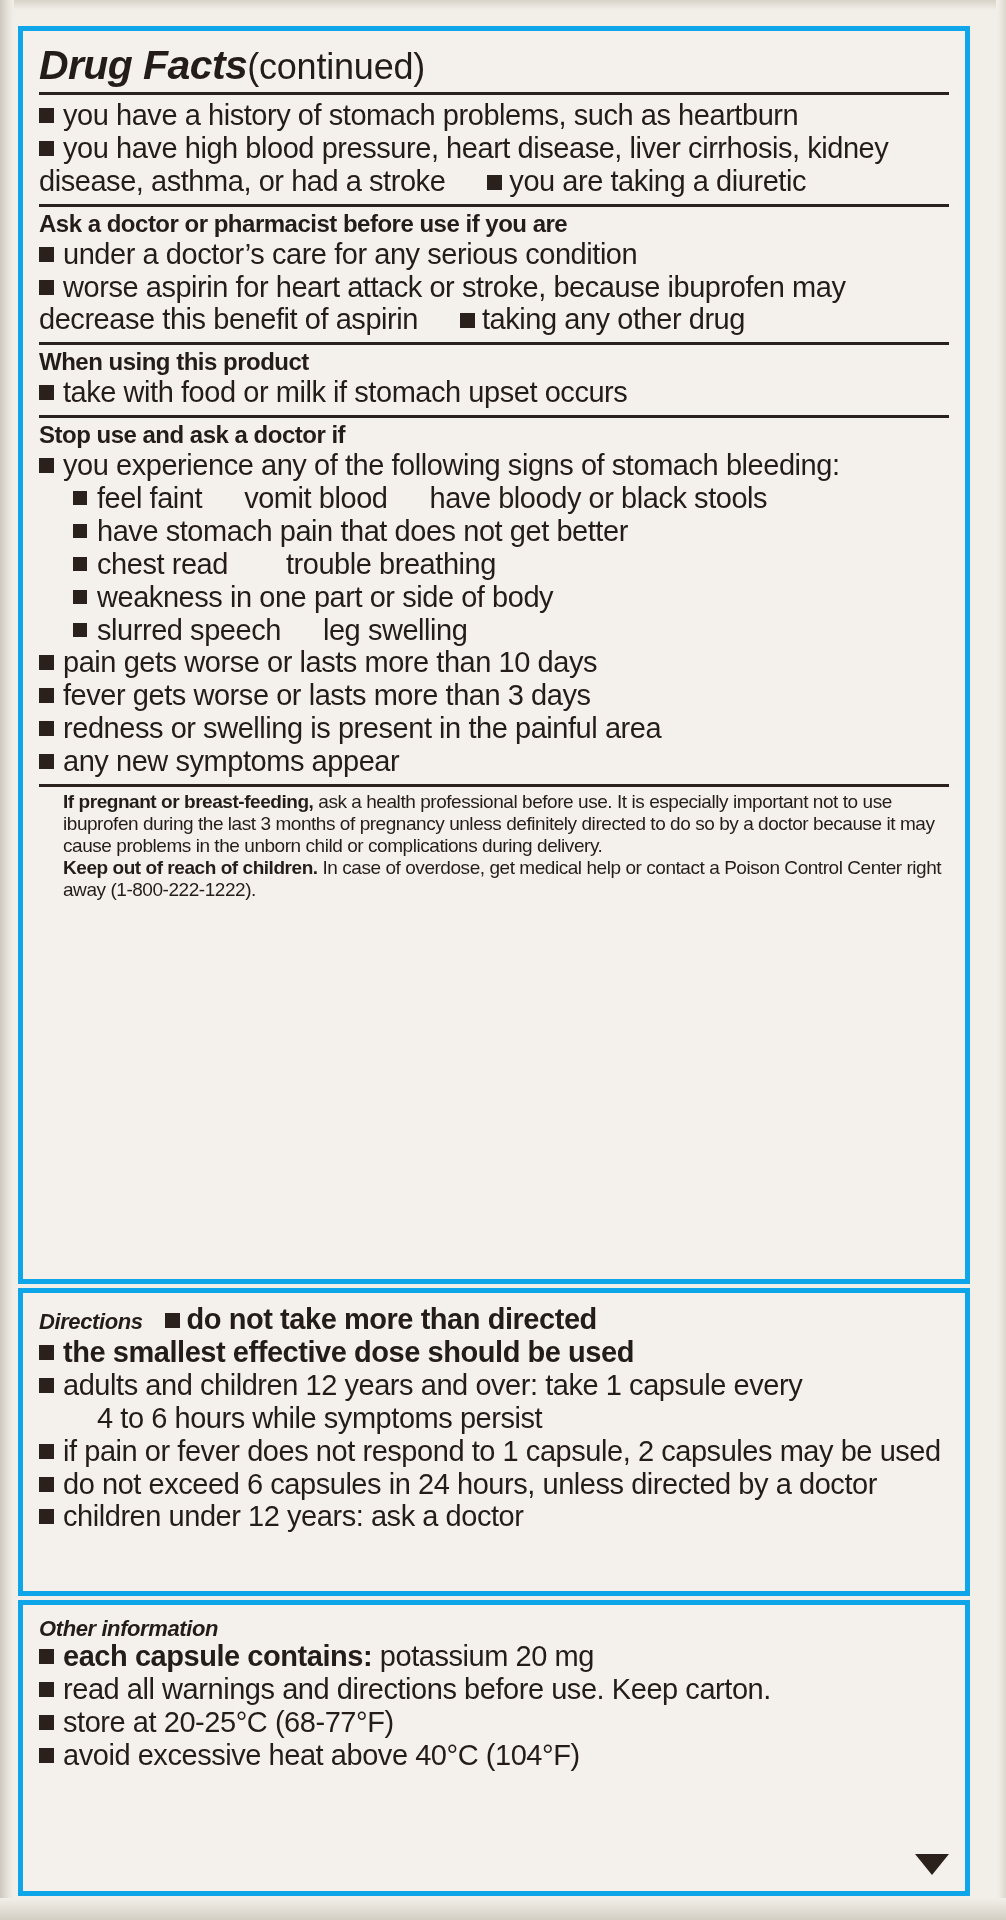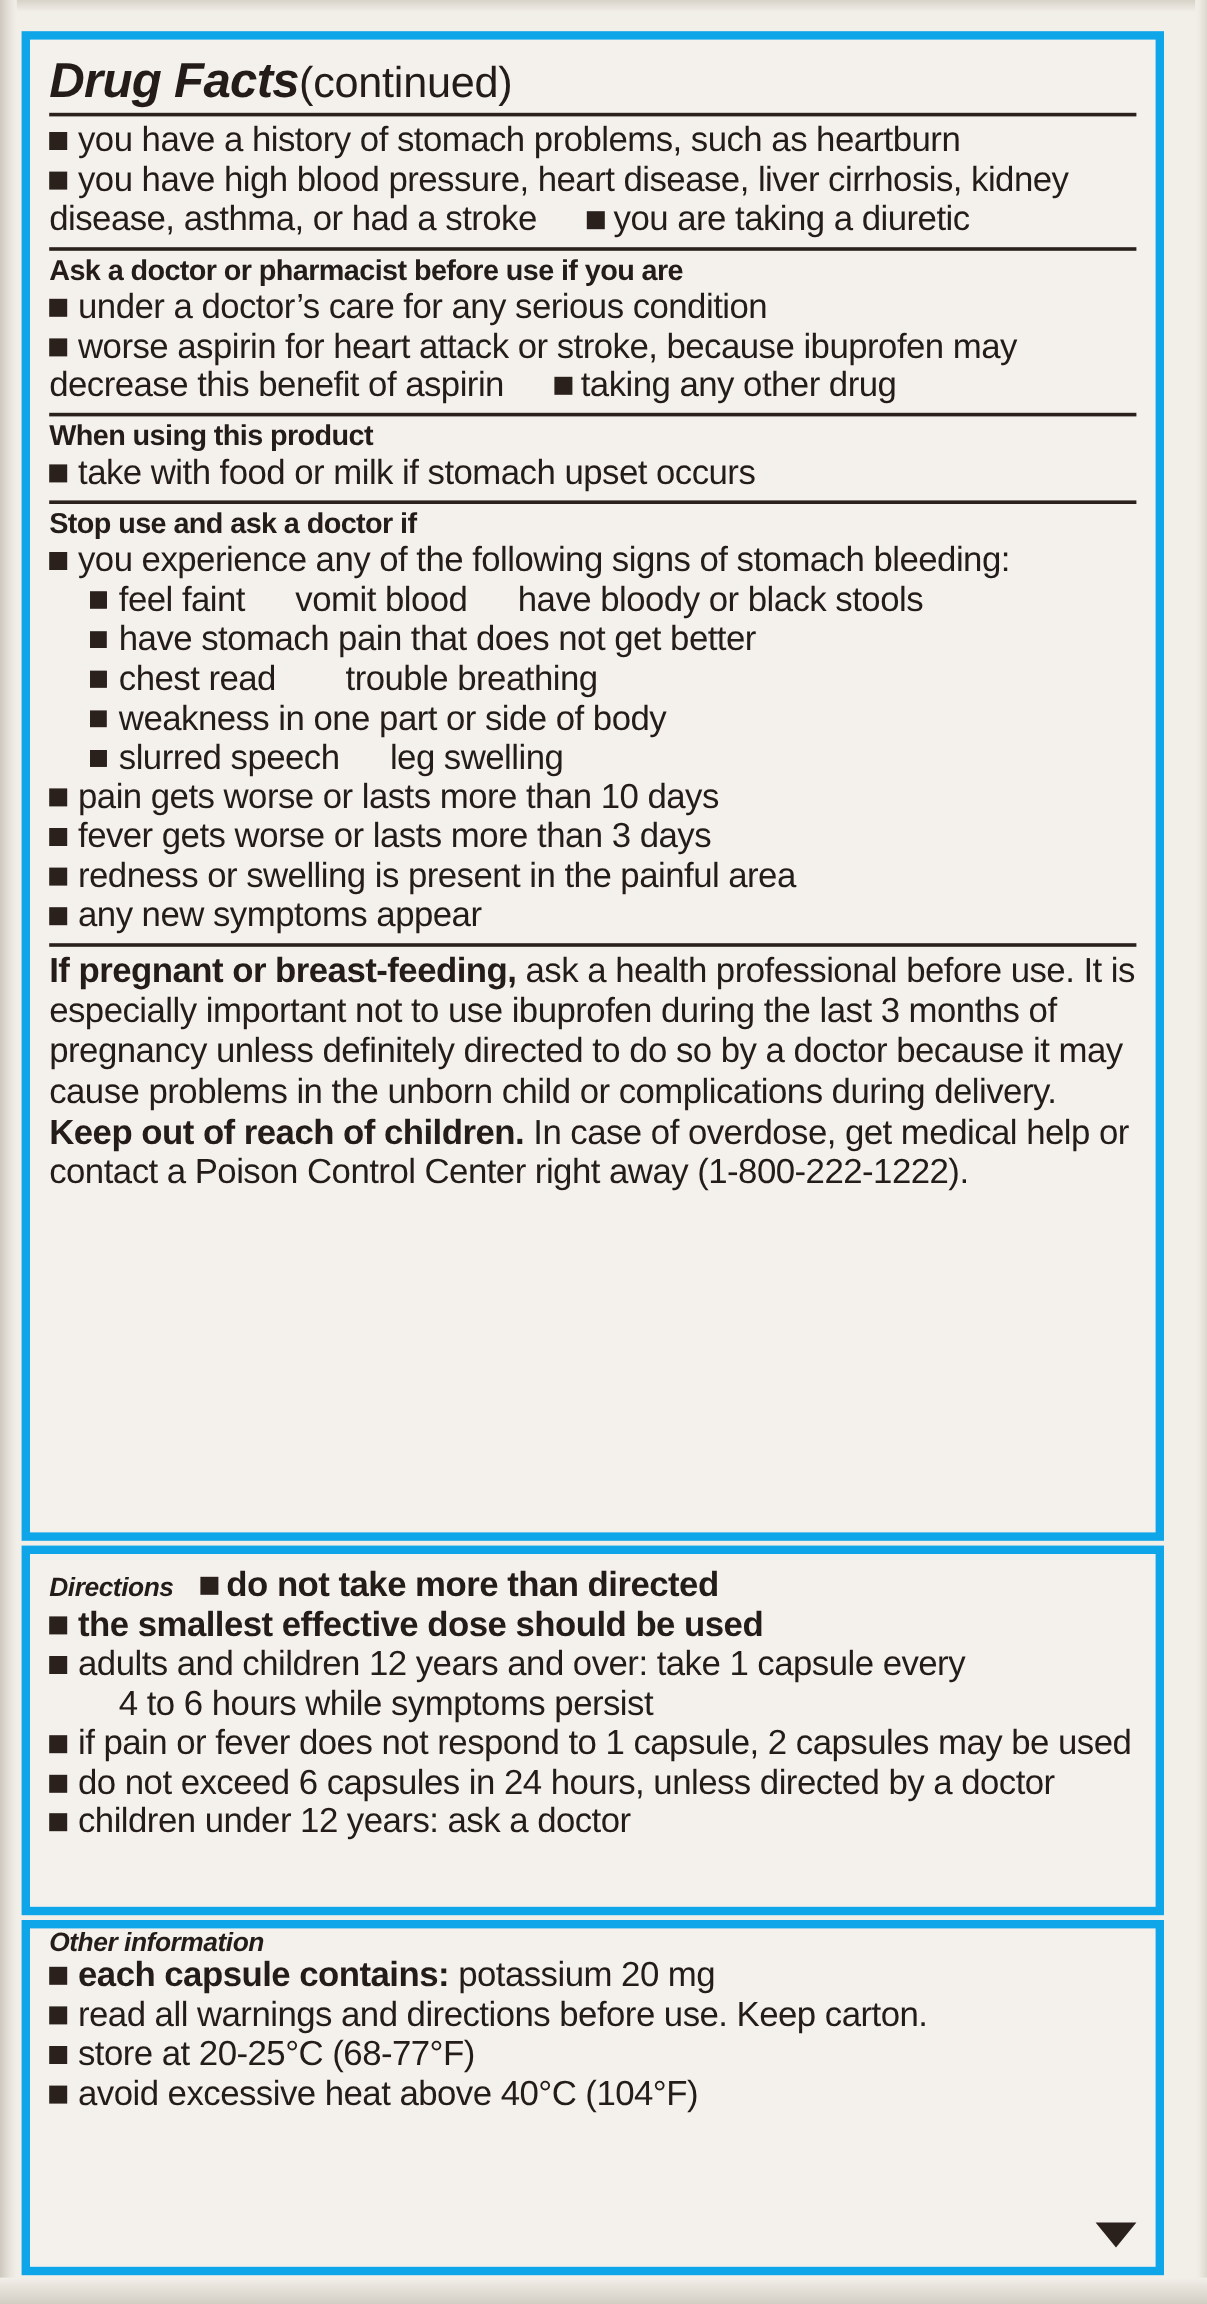--- a/index.html
+++ b/index.html
@@ -40,21 +40,21 @@
     position: absolute; left: 0; bottom: 0; width: 1006px; height: 22px;
     background: linear-gradient(to top, #d3cec4 0%, #f2efe9 100%);
   }
 
   
   .panel {
     position: absolute;
     left: 18px;
     width: 952px;
     box-sizing: border-box;
-    border: 7px solid #0ea5e9;
+    border: 5px solid #0ea5e9;
     background: #f4f1ec;
   }
   #panel-warnings { top: 26px;   height: 1258px; }
   #panel-directions { top: 1288px; height: 308px; }
   #panel-other { top: 1600px; height: 296px; }
 
   .panel-inner {
     position: relative;
     padding: 0 16px;
     height: 100%;
@@ -92,23 +92,24 @@
     margin-top: 2px;
   }
   .body-line {
     font-size: 29px;
     font-weight: normal;
     letter-spacing: -0.45px;
     line-height: 1.135;
   }
   .body-line.bold { font-weight: bold; }
   .para {
-    font-size: 29px;
+    font-size: 19px;
     letter-spacing: -0.45px;
     line-height: 1.16;
+    margin-left: 24px;
   }
   .para b { font-weight: bold; }
 
   
   .rule {
     height: 3px;
     background: #2b211c;
     margin: 6px 0 4px 0;
   }
 
@@ -160,21 +161,21 @@
   
   #continue-arrow {
     position: absolute;
     right: 16px;
     bottom: 16px;
     width: 0; height: 0;
     border-left: 17px solid transparent;
     border-right: 17px solid transparent;
     border-top: 21px solid #2b211c;
   }
-  .pad-top-12 { padding-top: 0; }
+  .pad-top-12 { padding-top: 12px; }
 </style>
 </head>
 <body>
 
 <div id="label-sheet">
 
   <div id="paper-top-edge"></div>
   <div id="paper-left-edge"></div>
   <div id="paper-right-edge"></div>
   <div id="paper-bottom-edge"></div>

